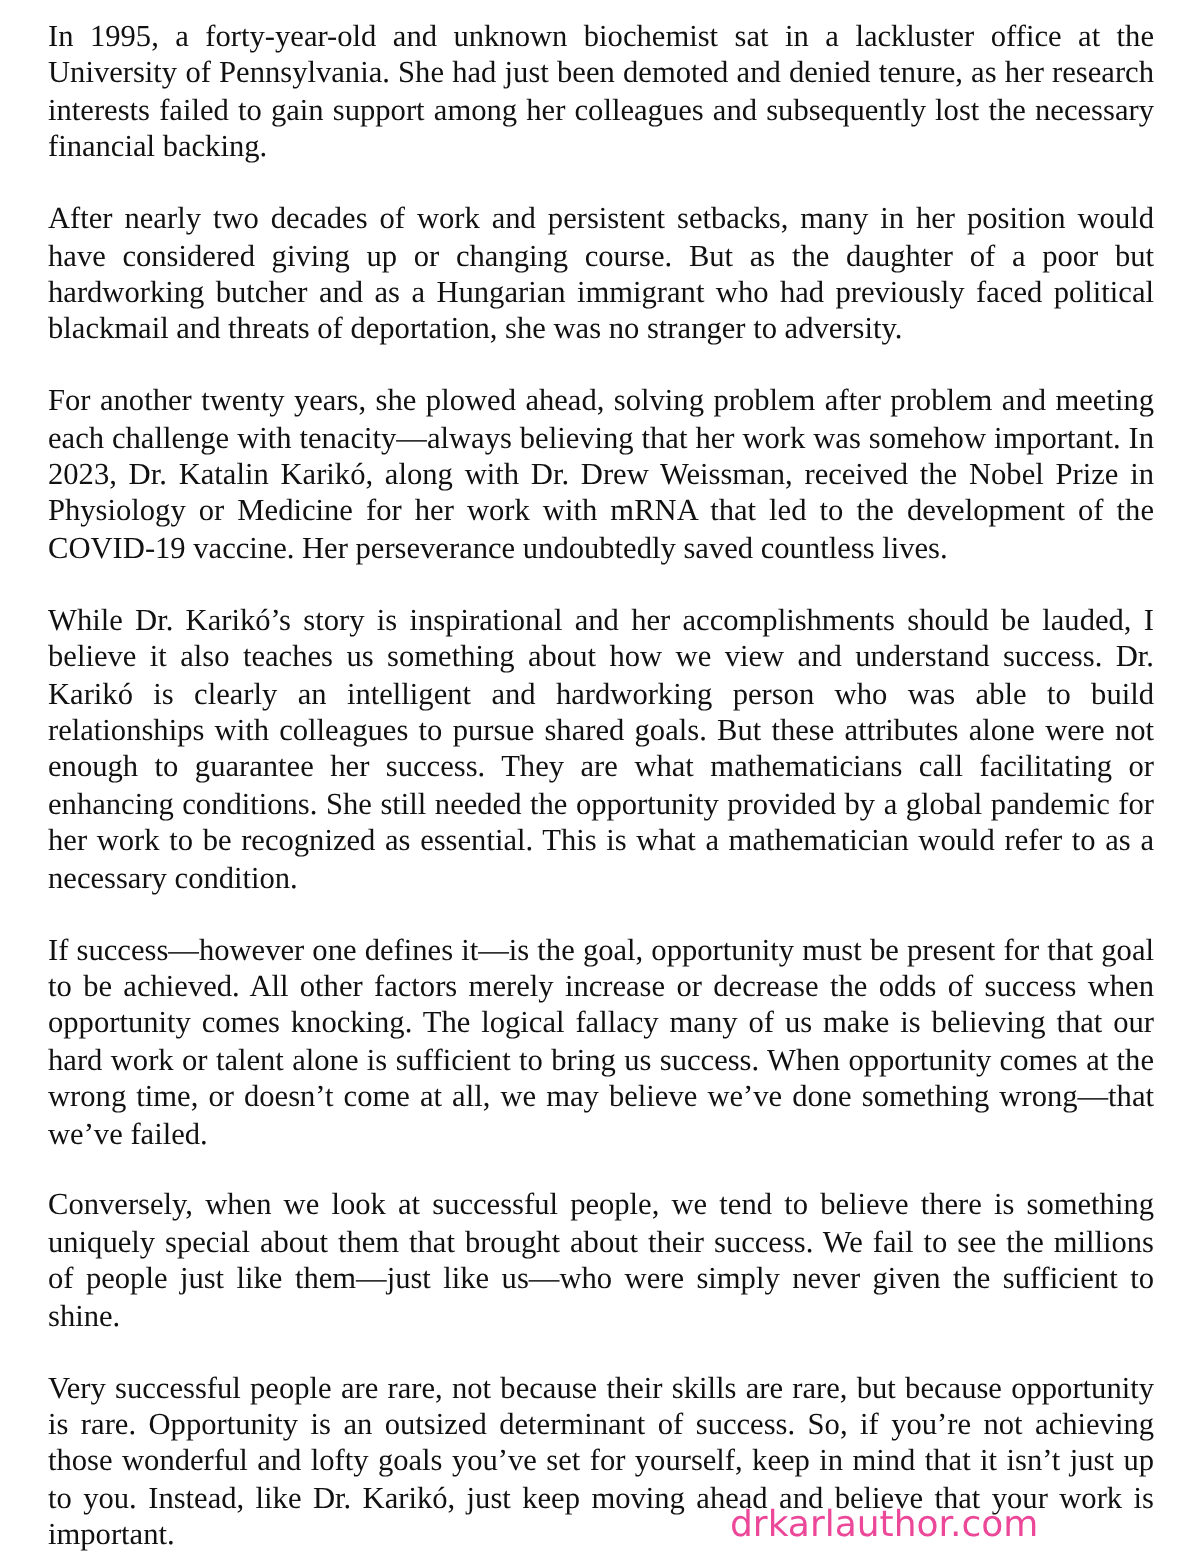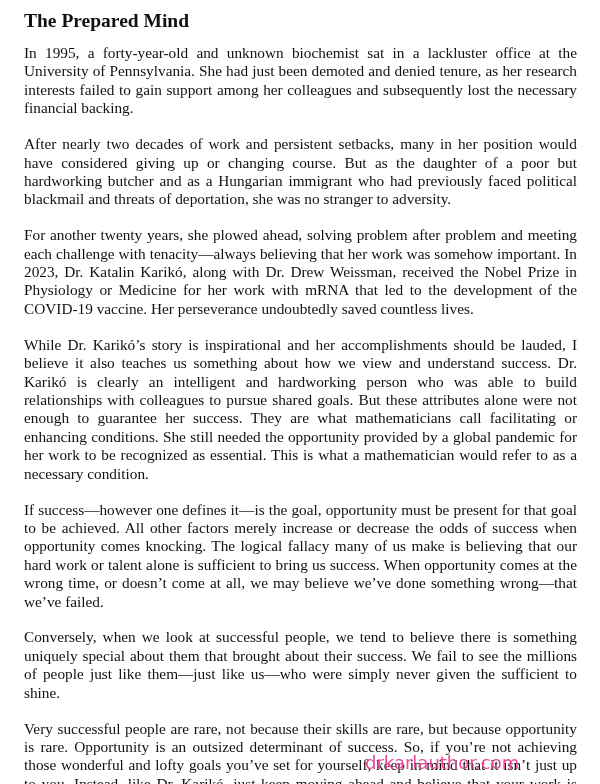--- a/index.html
+++ b/index.html
@@ -43,21 +43,20 @@
       font-family: "DejaVu Sans", sans-serif;
       font-size: 18px;
       color: #ec4899;
       letter-spacing: 0px;
     }
   </style>
 </head>
 <body>
 
 <div class="page">
-  <h1 class="title">The Prepared Mind</h1>
   <p class="para">In 1995, a forty-year-old and unknown biochemist sat in a lackluster office at the University of Pennsylvania. She had just been demoted and denied tenure, as her research interests failed to gain support among her colleagues and subsequently lost the necessary financial backing.</p>
   <p class="para">After nearly two decades of work and persistent setbacks, many in her position would have considered giving up or changing course. But as the daughter of a poor but hardworking butcher and as a Hungarian immigrant who had previously faced political blackmail and threats of deportation, she was no stranger to adversity.</p>
   <p class="para">For another twenty years, she plowed ahead, solving problem after problem and meeting each challenge with tenacity—always believing that her work was somehow important. In 2023, Dr. Katalin Karikó, along with Dr. Drew Weissman, received the Nobel Prize in Physiology or Medicine for her work with mRNA that led to the development of the COVID-19 vaccine. Her perseverance undoubtedly saved countless lives.</p>
   <p class="para">While Dr. Karikó’s story is inspirational and her accomplishments should be lauded, I believe it also teaches us something about how we view and understand success. Dr. Karikó is clearly an intelligent and hardworking person who was able to build relationships with colleagues to pursue shared goals. But these attributes alone were not enough to guarantee her success. They are what mathematicians call facilitating or enhancing conditions. She still needed the opportunity provided by a global pandemic for her work to be recognized as essential. This is what a mathematician would refer to as a necessary condition.</p>
   <p class="para">If success—however one defines it—is the goal, opportunity must be present for that goal to be achieved. All other factors merely increase or decrease the odds of success when opportunity comes knocking. The logical fallacy many of us make is believing that our hard work or talent alone is sufficient to bring us success. When opportunity comes at the wrong time, or doesn’t come at all, we may believe we’ve done something wrong—that we’ve failed.</p>
   <p class="para">Conversely, when we look at successful people, we tend to believe there is something uniquely special about them that brought about their success. We fail to see the millions of people just like them—just like us—who were simply never given the sufficient to shine.</p>
   <p class="para">Very successful people are rare, not because their skills are rare, but because opportunity is rare. Opportunity is an outsized determinant of success. So, if you’re not achieving those wonderful and lofty goals you’ve set for yourself, keep in mind that it isn’t just up to you. Instead, like Dr. Karikó, just keep moving ahead and believe that your work is important.</p>
 </div>
 
 <div class="footer">drkarlauthor.com</div>

